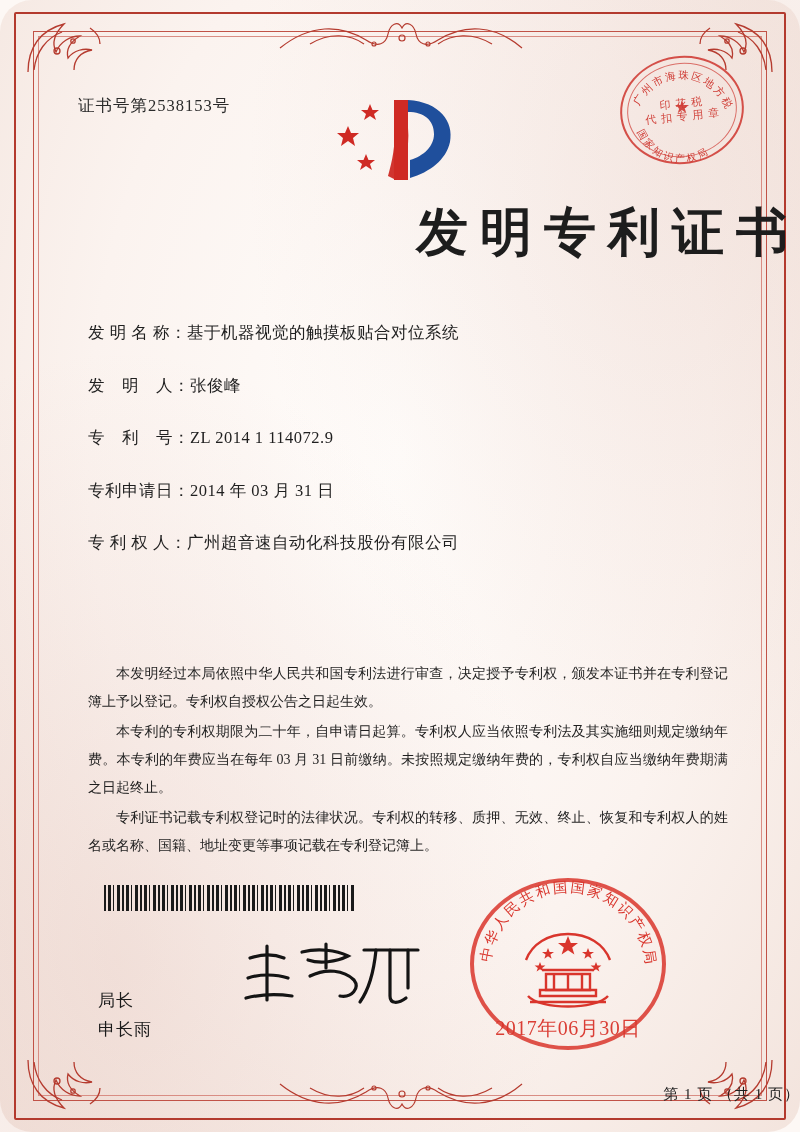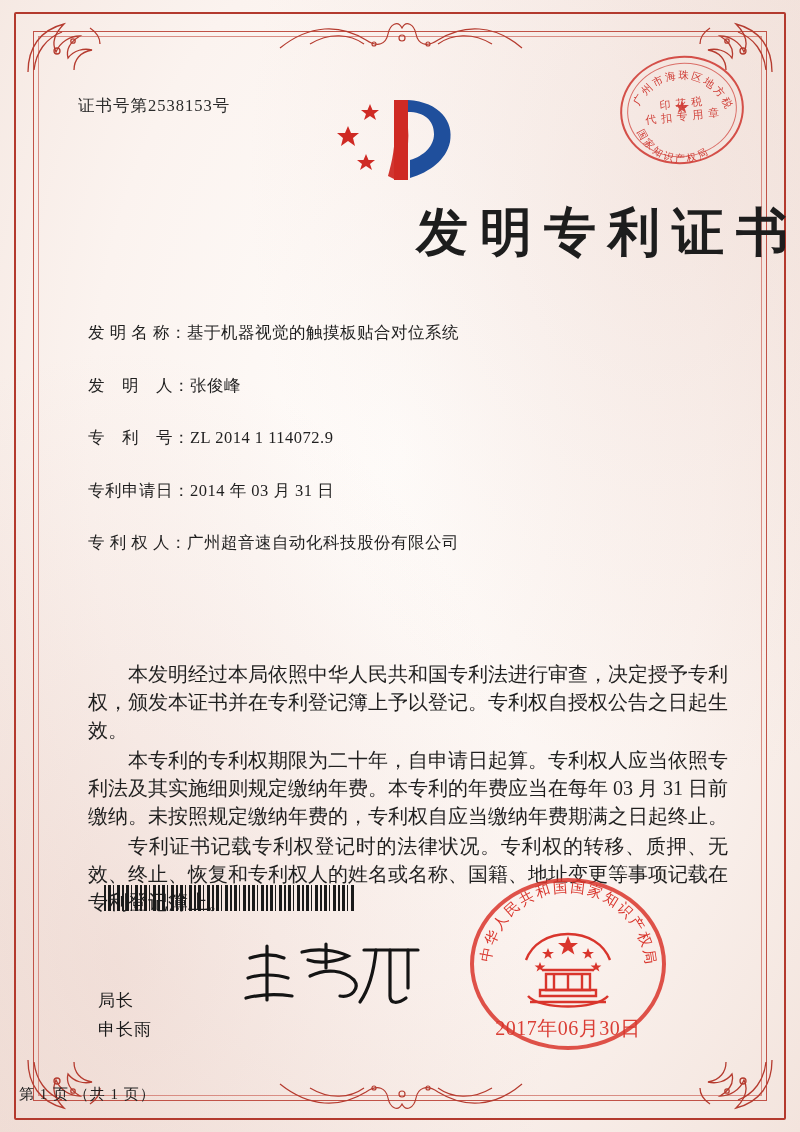--- a/index.html
+++ b/index.html
@@ -7,20 +7,21 @@
     width:800px;height:1132px;
     background:#fdf8f5;
     font-family:"Liberation Serif","DejaVu Serif",serif;
     position:relative;
     overflow:hidden;
   }
   .page{
     position:absolute;inset:0;
     background:
       radial-gradient(ellipse at 50% 40%, #fffdfb 0%, #fbf3ef 55%, #f3e4dd 100%);
+    border-radius: 32px;
   }
   
   .border-outer{
     position:absolute;left:14px;top:12px;right:14px;bottom:12px;
     border:2px solid #b33a2e;
     border-radius:2px;
   }
   .border-inner{
     position:absolute;left:33px;top:31px;right:33px;bottom:31px;
     border:1px solid #c15247;
@@ -93,21 +94,21 @@
   }
   .field{
     display:flex;align-items:center;margin-bottom:30.5px;
     letter-spacing:.5px;
   }
   .f-label{white-space:pre;}
   .f-value{}
   
   .paras{
     position:absolute;left:88px;right:72px;top:660px;
-    font-size:20px;line-height:28px;color:#1f1f1f;text-align:justify;
+    font-size:14px;line-height:28px;color:#1f1f1f;text-align:justify;
   }
   .paras p{margin:0 0 2px 0;text-indent:2em;}
   
   .barcode{
     position:absolute;left:104px;top:885px;
     width:250px;height:26px;
     background:repeating-linear-gradient(90deg,
       #1a1a1a 0px,#1a1a1a 2px,transparent 2px,transparent 4px,
       #1a1a1a 4px,#1a1a1a 7px,transparent 7px,transparent 9px,
       #1a1a1a 9px,#1a1a1a 10px,transparent 10px,transparent 13px,
@@ -130,21 +131,21 @@
   .seal-main .outer{
     position:absolute;inset:0;border:4px solid #d9352c;border-radius:50%;
     opacity:.85;
   }
   .seal-date{
     position:absolute;left:50%;bottom:8px;transform:translateX(-50%);
     color:#d9352c;font-size:20px;letter-spacing:.5px;white-space:nowrap;
     opacity:.95;
   }
   .footer{
-    position:absolute;left:0;right:0;bottom:28px;text-align:left;
+    position:absolute;left:0;right:0;bottom:28px;text-align:right;
     font-size:15px;color:#1f1f1f;letter-spacing:1px;margin-left:19px;
   }
   .noise{
     position:absolute;inset:0;pointer-events:none;
     background:radial-gradient(ellipse at 15% 85%, rgba(220,180,170,.25), transparent 45%),
                radial-gradient(ellipse at 85% 15%, rgba(220,185,175,.22), transparent 45%);
   }
 </style>
 </head>
 <body>

